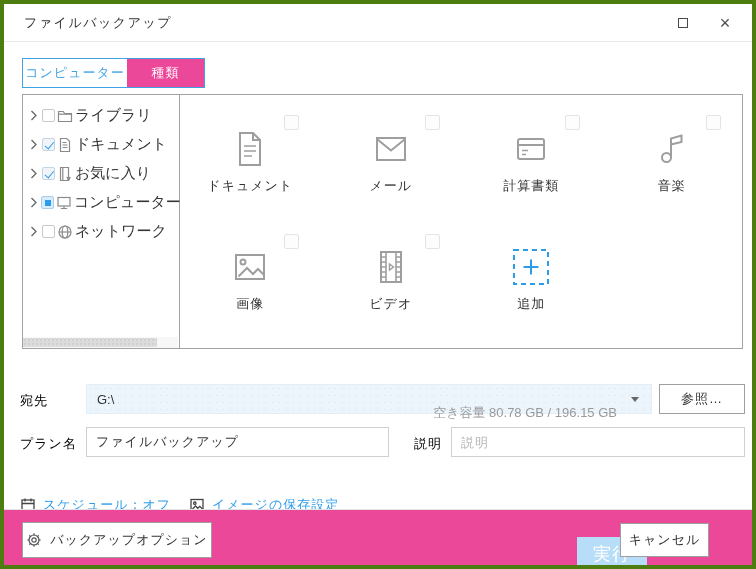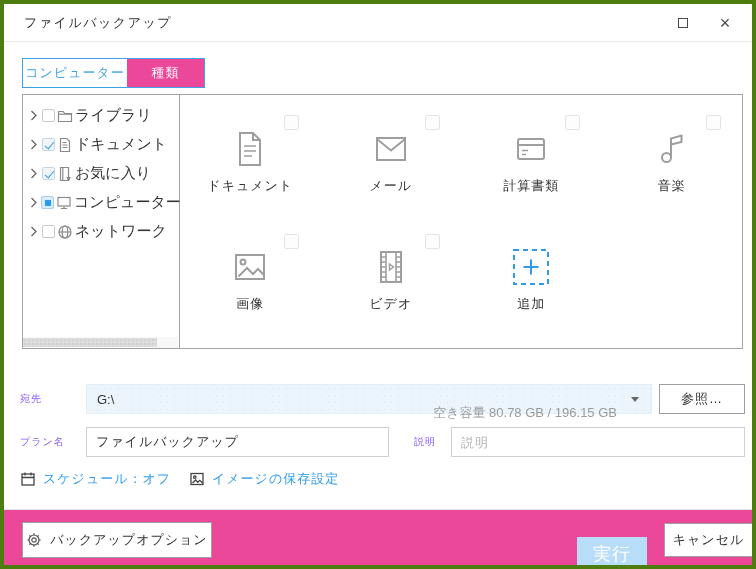--- a/index.html
+++ b/index.html
@@ -39,44 +39,44 @@
   
   .grid { flex:1; display:grid; grid-template-columns:repeat(4,1fr); grid-template-rows:130px 110px; padding-top:4px; }
   .cat { position:relative; }
   .cat .icon-wrap { position:absolute; top:30px; left:0; right:0; display:flex; justify-content:center; }
   .cat.row2 .icon-wrap { top:18px; }
   .cat .cat-cb { position:absolute; top:16px; left:50%; margin-left:34px; width:15px; height:15px; border:1px solid #e4e4e4; border-radius:2px; background:#fdfdfd; cursor:pointer; }
   .cat.row2 .cat-cb { top:5px; }
   .cat .cat-label { position:absolute; top:78px; left:0; right:0; text-align:center; font-size:13px; letter-spacing:1px; color:#333; }
   .cat.row2 .cat-label { top:66px; }
   
-  .row-label { position:absolute; font-size:10px; letter-spacing:1px; color:#8b5cf6; }
+  .row-label { position:absolute; font-size:13px; letter-spacing:1px; color:#000000; }
   .dest-field { position:absolute; top:380px; left:82px; width:566px; height:30px;
     background-color:#edf5fc; background-image:radial-gradient(circle,#cfe3f3 0.8px,transparent 1px); background-size:7px 7px;
     border:1px solid #e2eef8; display:flex; align-items:center; font-size:13px; cursor:pointer; }
   .dest-value { padding-left:10px; color:#333; flex:1; }
   .dest-free { color:#9a9a9a; font-size:13px; white-space:nowrap;margin-top:28px; }
   .dd-arrow { width:0; height:0; border-left:4.5px solid transparent; border-right:4.5px solid transparent; border-top:5.5px solid #666; margin:0 12px 0 14px; cursor:pointer; }
   .btn { display:flex; align-items:center; justify-content:center; background:#fff; border:1px solid #9e9e9e; font-size:13px; letter-spacing:1px; color:#333; cursor:pointer; }
   .btn-browse { position:absolute; top:380px; left:655px; width:86px; height:30px; }
   
   .input { position:absolute; height:30px; border:1px solid #d0d0d0; font-size:13px; color:#333; padding:0 9px; font-family:inherit; letter-spacing:1px; background:#fff; }
   .input::placeholder { color:#b5b5b5; }
   #plan-input { top:423px; left:82px; width:303px; }
   #desc-input { top:423px; left:447px; width:294px; }
   
-  .link-item { position:absolute; top:466px; display:flex; align-items:center; gap:7px; cursor:pointer; }
+  .link-item { position:absolute; top:492px; display:flex; align-items:center; gap:7px; cursor:pointer; }
   .link-item .txt { color:#2d9ce8; font-size:13px; letter-spacing:1px; }
   #link-schedule { left:16px; }
   #link-imgsave { left:185px; }
   
   .footer { position:absolute; left:0; right:0; top:505px; height:76px; background:#ec4899; border-top:1px solid #e3e3e3; }
   .btn-options { position:absolute; top:12px; left:18px; width:190px; height:36px; gap:8px; }
   .btn-run { position:absolute; top:27px; left:573px; width:70px; height:34px; background:#b7ddf8; color:#fff; border:none; display:flex; align-items:center; justify-content:center; font-size:18px; letter-spacing:1px; cursor:default; }
-  .btn-cancel { position:absolute; top:13px; left:616px; width:89px; height:34px;margin-left:44px; }
+  .btn-cancel { position:absolute; top:13px; left:616px; width:89px; height:34px; }
   svg { display:block; }
 </style>
 </head>
 <body>
 
 <div id="window">
 
   <div class="titlebar">
     <span class="title">ファイルバックアップ</span>
     <div class="winbtn btn-max">

